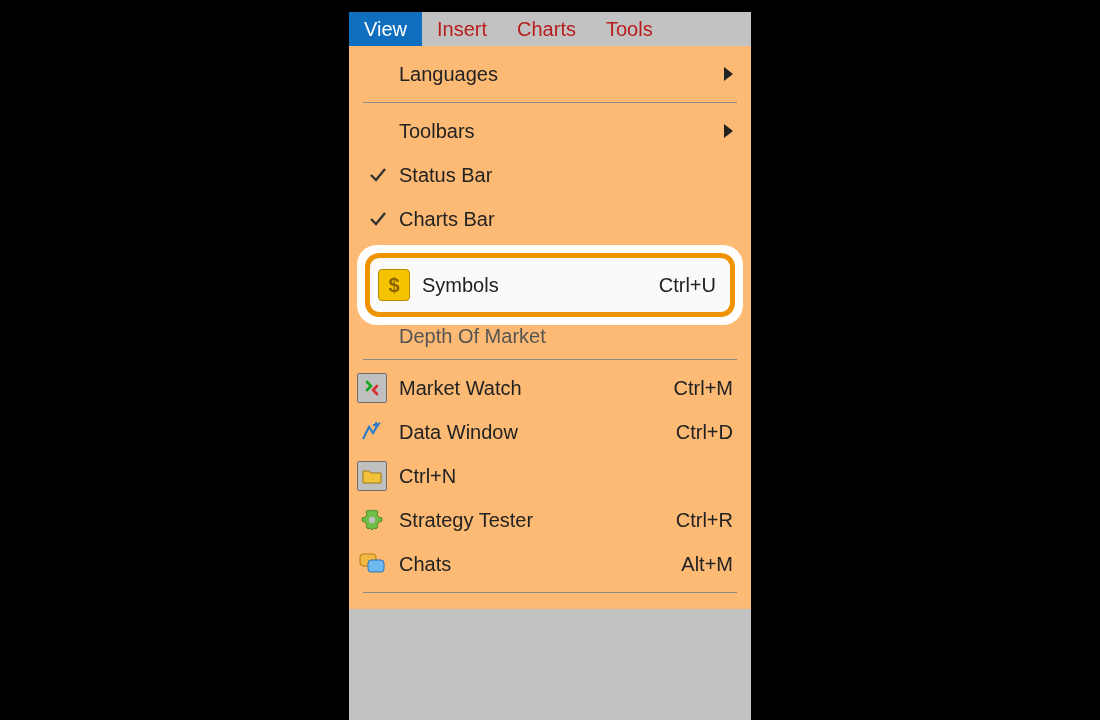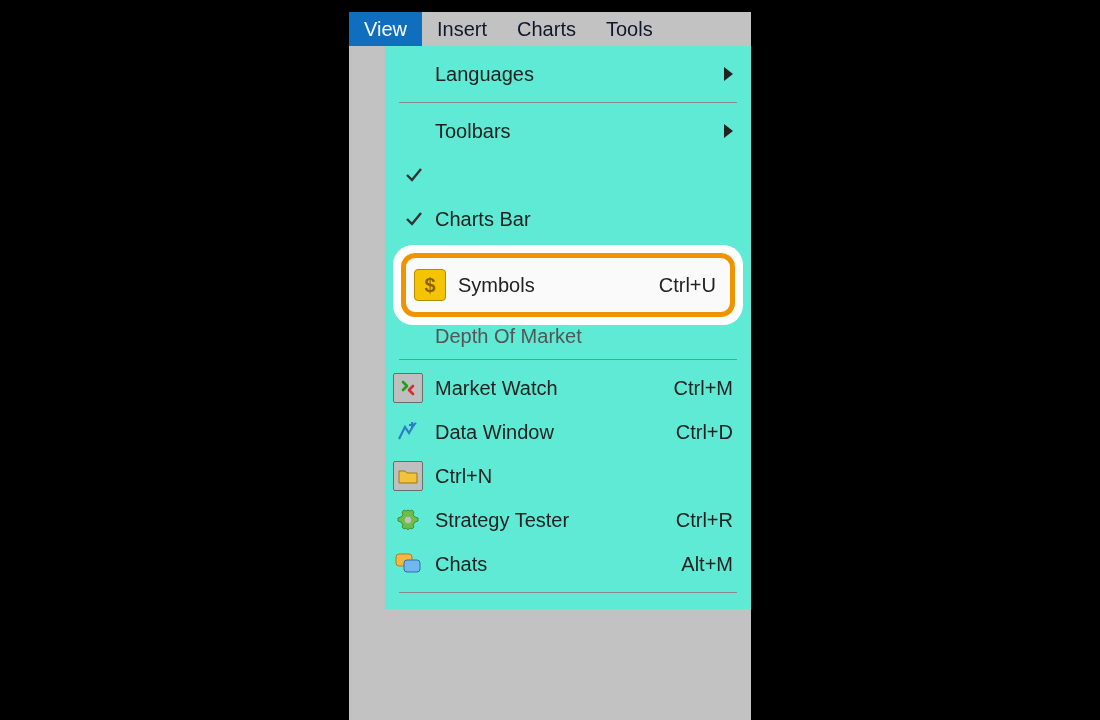--- a/index.html
+++ b/index.html
@@ -29,33 +29,32 @@
   
   .menubar{
     display:flex;
     align-items:stretch;
     height:34px;
     background:#c2c2c2;
   }
   .menubar-item{
     padding:5px 15px 4px;
     line-height:25px;
-    color:#0f172a;
+    color:#b91c1c;
     cursor:default;
   }
   .menubar-item.active{
     background:#0f6fbe;
     color:#fff;
   }
 
   
   .menu{
-    background:#5eead4;
+    background:#fdba74;
     padding:6px 0 10px;
-    margin-left:36px;
   }
   .menu-sep{
     margin:6px 14px;
     border:none;
     border-top:1px solid #8a8a8a;
   }
   .row{
     display:flex;
     align-items:center;
     height:44px;
@@ -167,20 +166,21 @@
       <span class="label">Toolbars</span>
       <span class="submenu-arrow"></span>
     </div>
 
     <div class="row">
       <span class="check">
         <svg width="18" height="18" viewBox="0 0 18 18">
             <path d="M2 9 L7 14 L16 3" fill="none" stroke="#333" stroke-width="2.4"></path>
           </svg>
       </span>
+      <span class="label">Status Bar</span>
     </div>
 
     <div class="row">
       <span class="check">
         <svg width="18" height="18" viewBox="0 0 18 18">
             <path d="M2 9 L7 14 L16 3" fill="none" stroke="#333" stroke-width="2.4"></path>
           </svg>
       </span>
       <span class="label">Charts Bar</span>
     </div>

